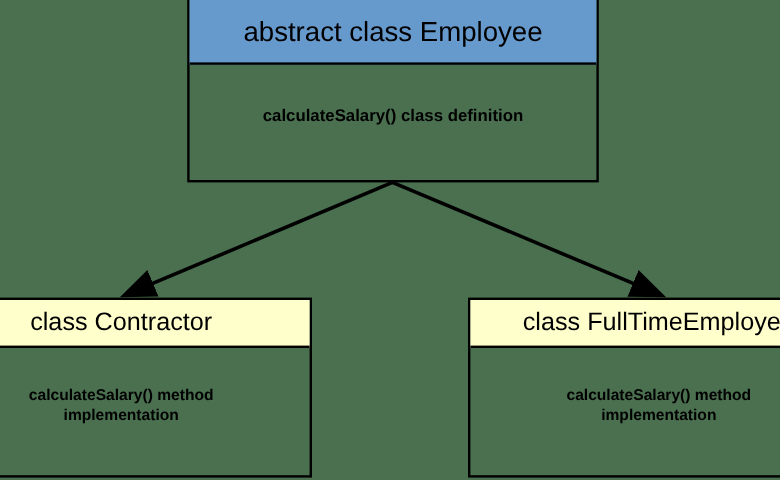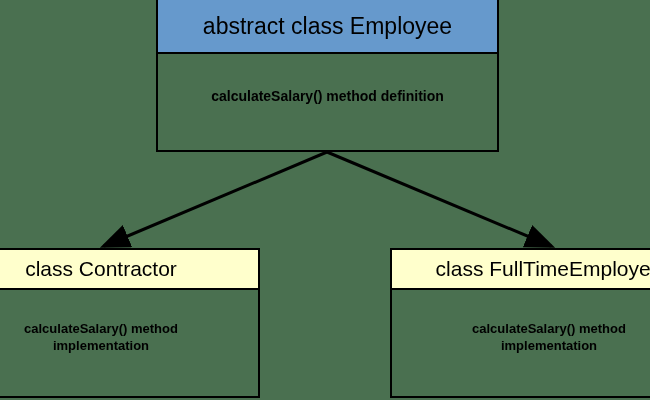--- a/index.html
+++ b/index.html
@@ -123,21 +123,21 @@
         <path d="M0,0 L10,4 L0,8 z" fill="#000000"></path>
       </marker>
     </defs>
     <line x1="327" y1="152" x2="104" y2="246" stroke="#000000" stroke-width="3" marker-end="url(#solid-arrowhead)"></line>
     <line x1="327" y1="152" x2="551" y2="246" stroke="#000000" stroke-width="3" marker-end="url(#solid-arrowhead)"></line>
   </svg>
 
   <div class="uml-class" id="class-employee">
     <div class="uml-class-header">abstract class Employee</div>
     <div class="uml-class-body">
-      <span class="uml-body-line">calculateSalary() method definition</span>
+      <span class="uml-body-line">calculateSalary() class definition</span>
     </div>
   </div>
 
   <div class="uml-class" id="class-contractor">
     <div class="uml-class-header">class Contractor</div>
     <div class="uml-class-body">
       <div>
         <span class="uml-body-line">calculateSalary() method</span>
         <span class="uml-body-line">implementation</span>
       </div>

